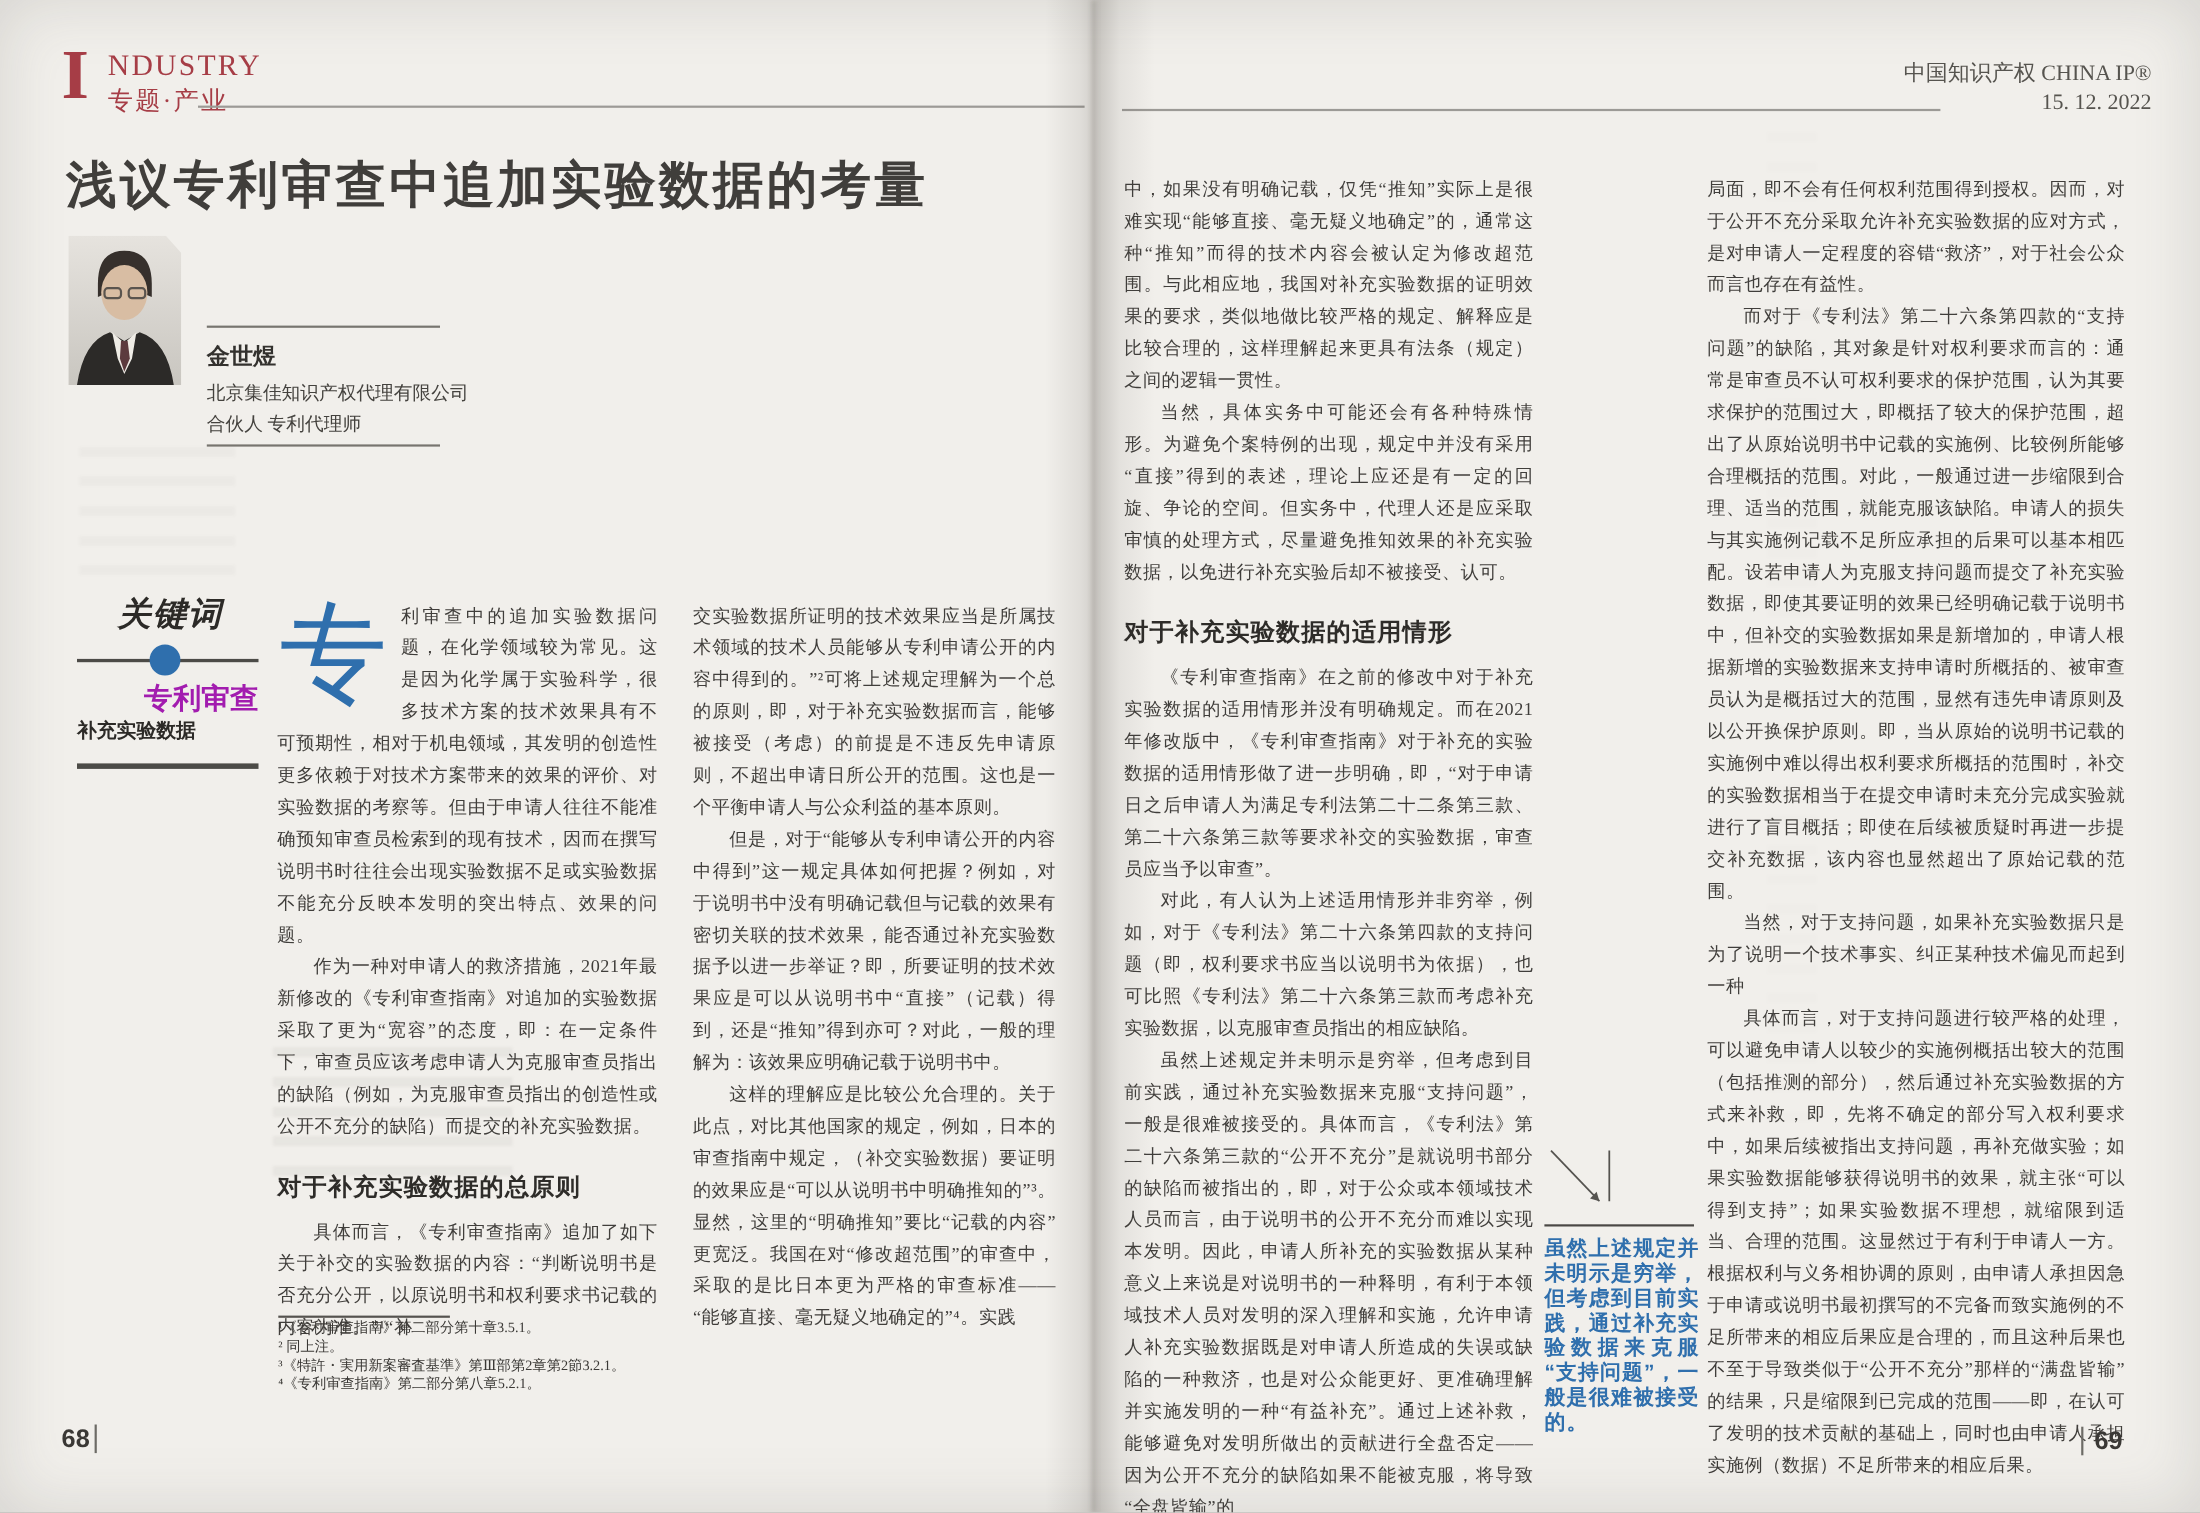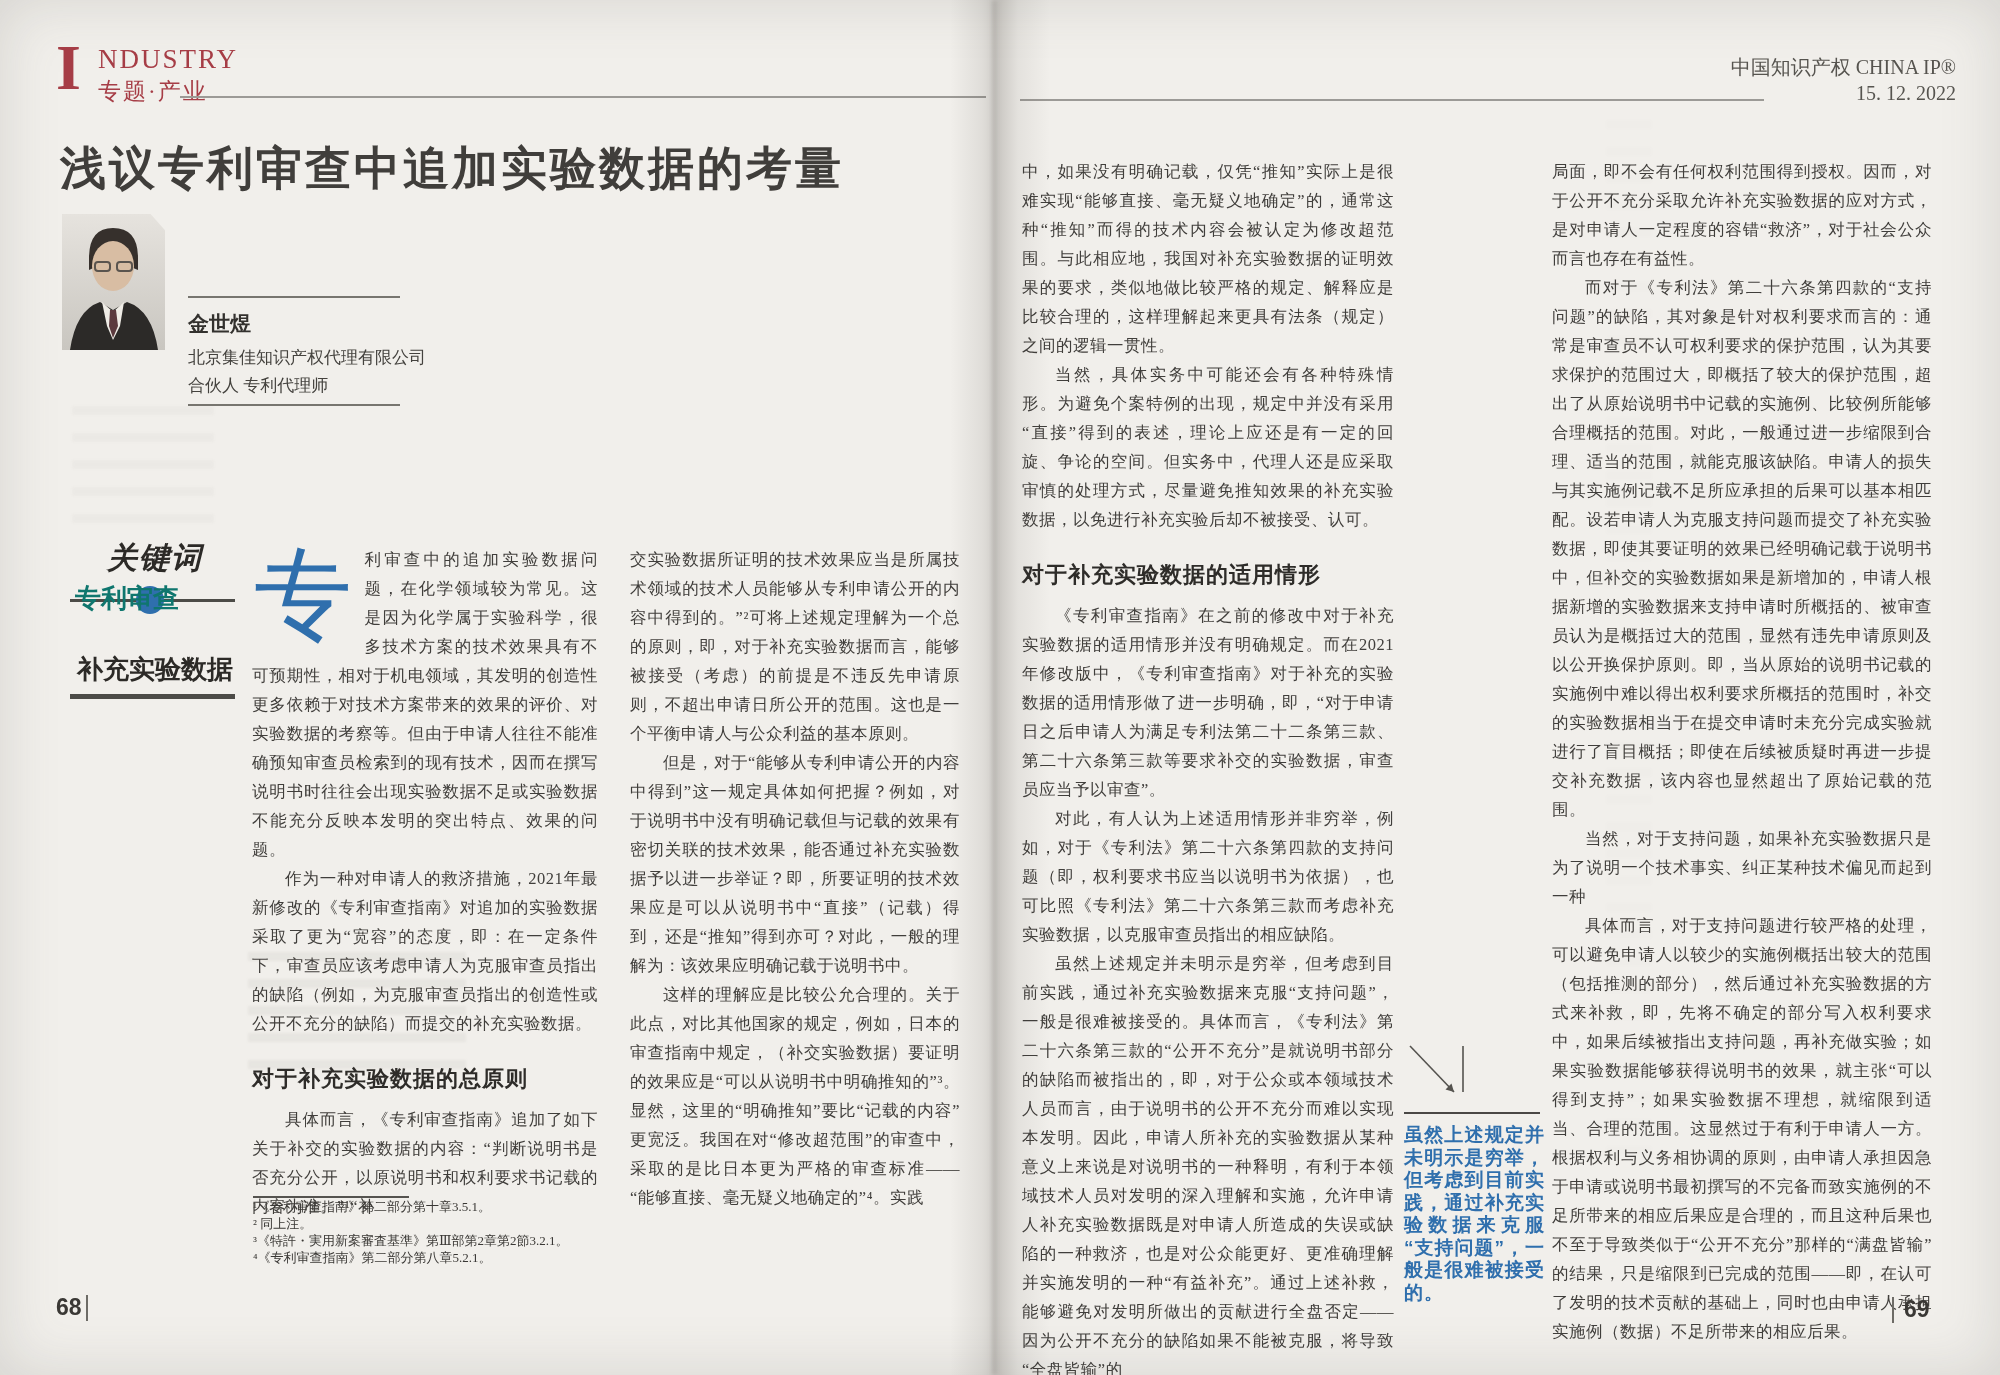--- a/index.html
+++ b/index.html
@@ -40,24 +40,24 @@
     font-weight:bold;font-size:21px;color:#33312e;}
   .author-affil{left:188px;top:346px;font-size:17px;color:#44423e;}
   .author-role{left:188px;top:374px;font-size:17px;color:#44423e;text-align:center;}
 
   
   .kw-label{left:75px;top:538px;width:160px;text-align:center;font-weight:bold;
     font-size:30px;letter-spacing:2px;color:#2c2a27;font-style:italic;}
   .kw-rule{left:70px;top:599px;width:165px;height:3px;background:#4c4b47;}
   .kw-dot{left:136px;top:586px;width:28px;height:28px;border-radius:50%;
     background:var(--accent_blue,#2f6fad);}
-  .kw-item1{left:75px;top:581px;width:160px;text-align:left;font-weight:bold;
-    font-size:26px;color:#0f766e;}
-  .kw-item2{left:70px;top:652px;width:170px;text-align:center;font-weight:bold;
-    font-size:26px;color:#2c2a27;}
+  .kw-item1{left:75px;top:618px;width:160px;text-align:right;font-weight:bold;
+    font-size:26px;color:#a21caf;}
+  .kw-item2{left:70px;top:652px;width:170px;text-align:left;font-weight:bold;
+    font-size:18px;color:#2c2a27;}
   .kw-rule-bottom{left:70px;top:694px;width:165px;height:5px;background:#4c4b47;}
 
   
   .col{font-size:16.5px;line-height:29px;text-align:justify;letter-spacing:.5px;color:#403e3b;}
   .col p{margin:0;text-indent:2em;}
   .col p.noindent{text-indent:0;}
   .col-l1{left:252px;top:545px;width:346px;}
   .col-l2{left:630px;top:545px;width:330px;}
   .col-r1{left:1022px;top:157px;width:372px;}
   .col-r2{left:1552px;top:157px;width:380px;}

